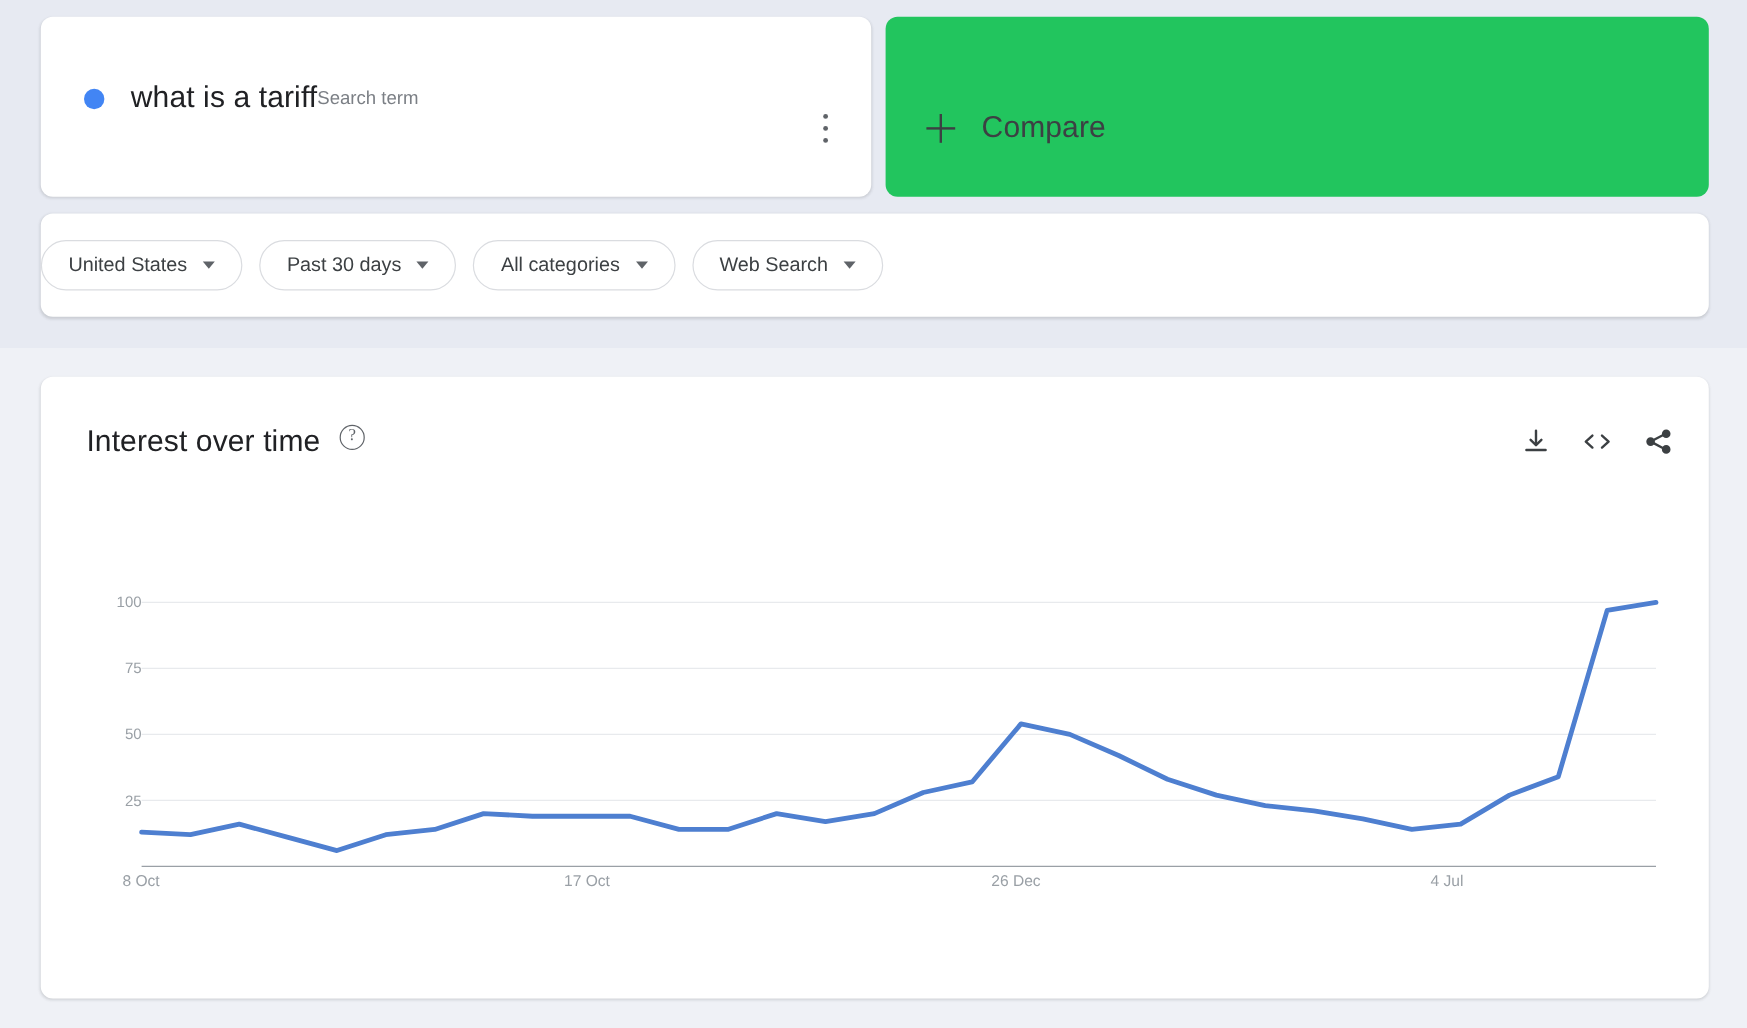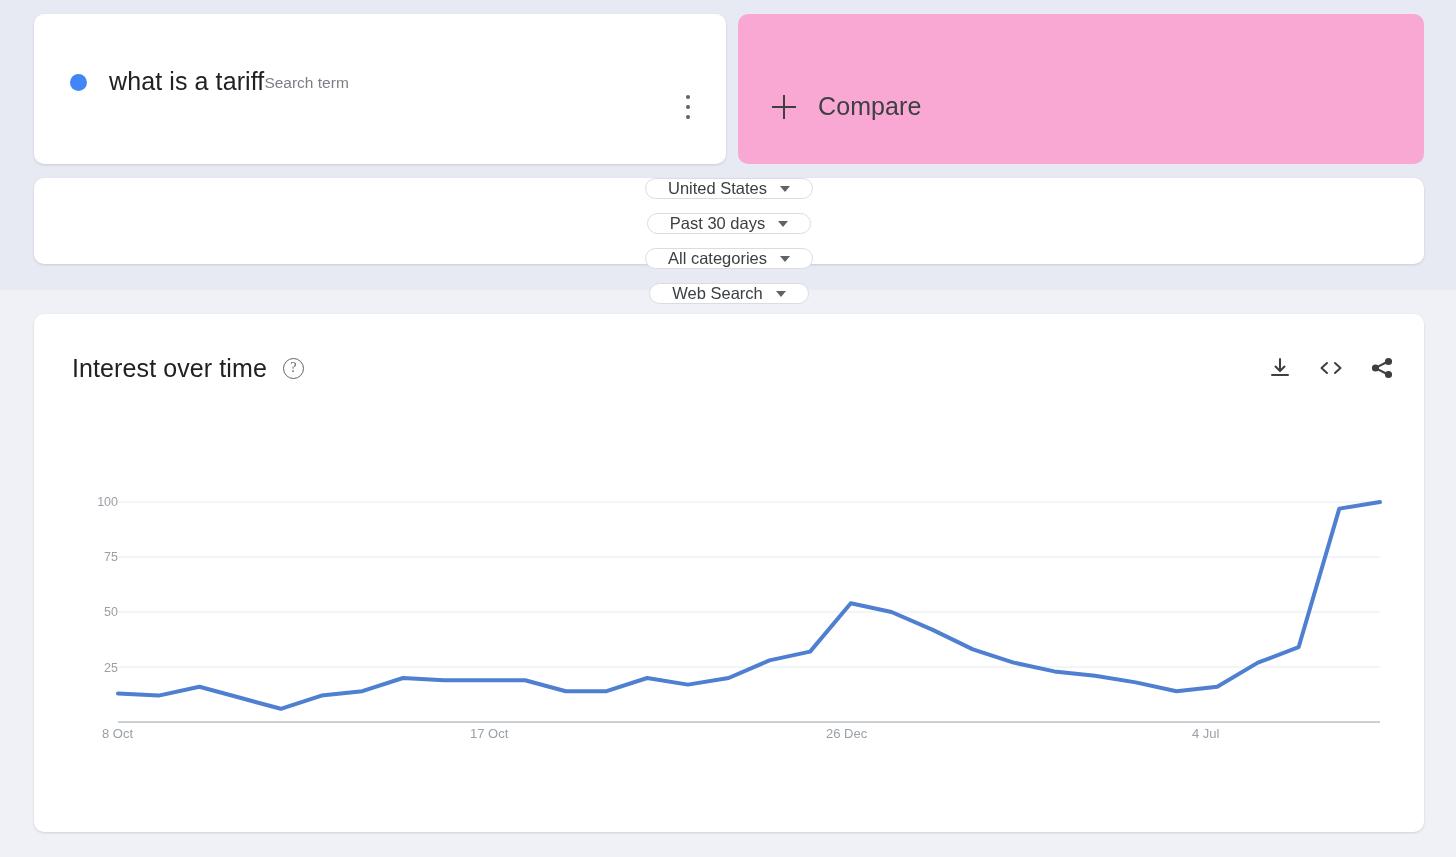--- a/index.html
+++ b/index.html
@@ -95,21 +95,21 @@
   }
   .kebab i {
     display: block;
     width: 4px; height: 4px;
     border-radius: 50%;
     background: #5f6368;
   }
 
   .compare-card {
     flex: 1;
-    background: #f9a8d4;
+    background: #22c55e;
     border-radius: 10px;
     position: relative;
     cursor: pointer;
     text-align: right;
   }
 
   .compare-inner {
     position: absolute;
     left: 34px;
     top: 78px;
@@ -142,21 +142,20 @@
     position: absolute;
     left: 34px; top: 178px;
     width: 1390px;
     height: 86px;
     background: #ffffff;
     border-radius: 10px;
     box-shadow: 0 1px 2px rgba(60,64,67,0.10), 0 1px 3px rgba(60,64,67,0.08);
     display: flex;
     align-items: center;
     gap: 14px;
-    flex-direction: column;
   }
 
   .chip {
     height: 42px;
     border: 1px solid #dadce0;
     border-radius: 21px;
     display: flex;
     align-items: center;
     justify-content: center;
     gap: 13px;
@@ -187,21 +186,20 @@
     height: 518px;
     background: #ffffff;
     border-radius: 10px;
     box-shadow: 0 1px 2px rgba(60,64,67,0.10), 0 1px 3px rgba(60,64,67,0.08);
   }
 
   .chart-head {
     position: absolute;
     left: 38px; top: 40px;
     display: flex;
-    align-items: center;
     gap: 16px;
   }
 
   .chart-title {
     font-size: 25px;
     color: #202124;
     letter-spacing: 0.1px;
   }
 
   .help-icon {

